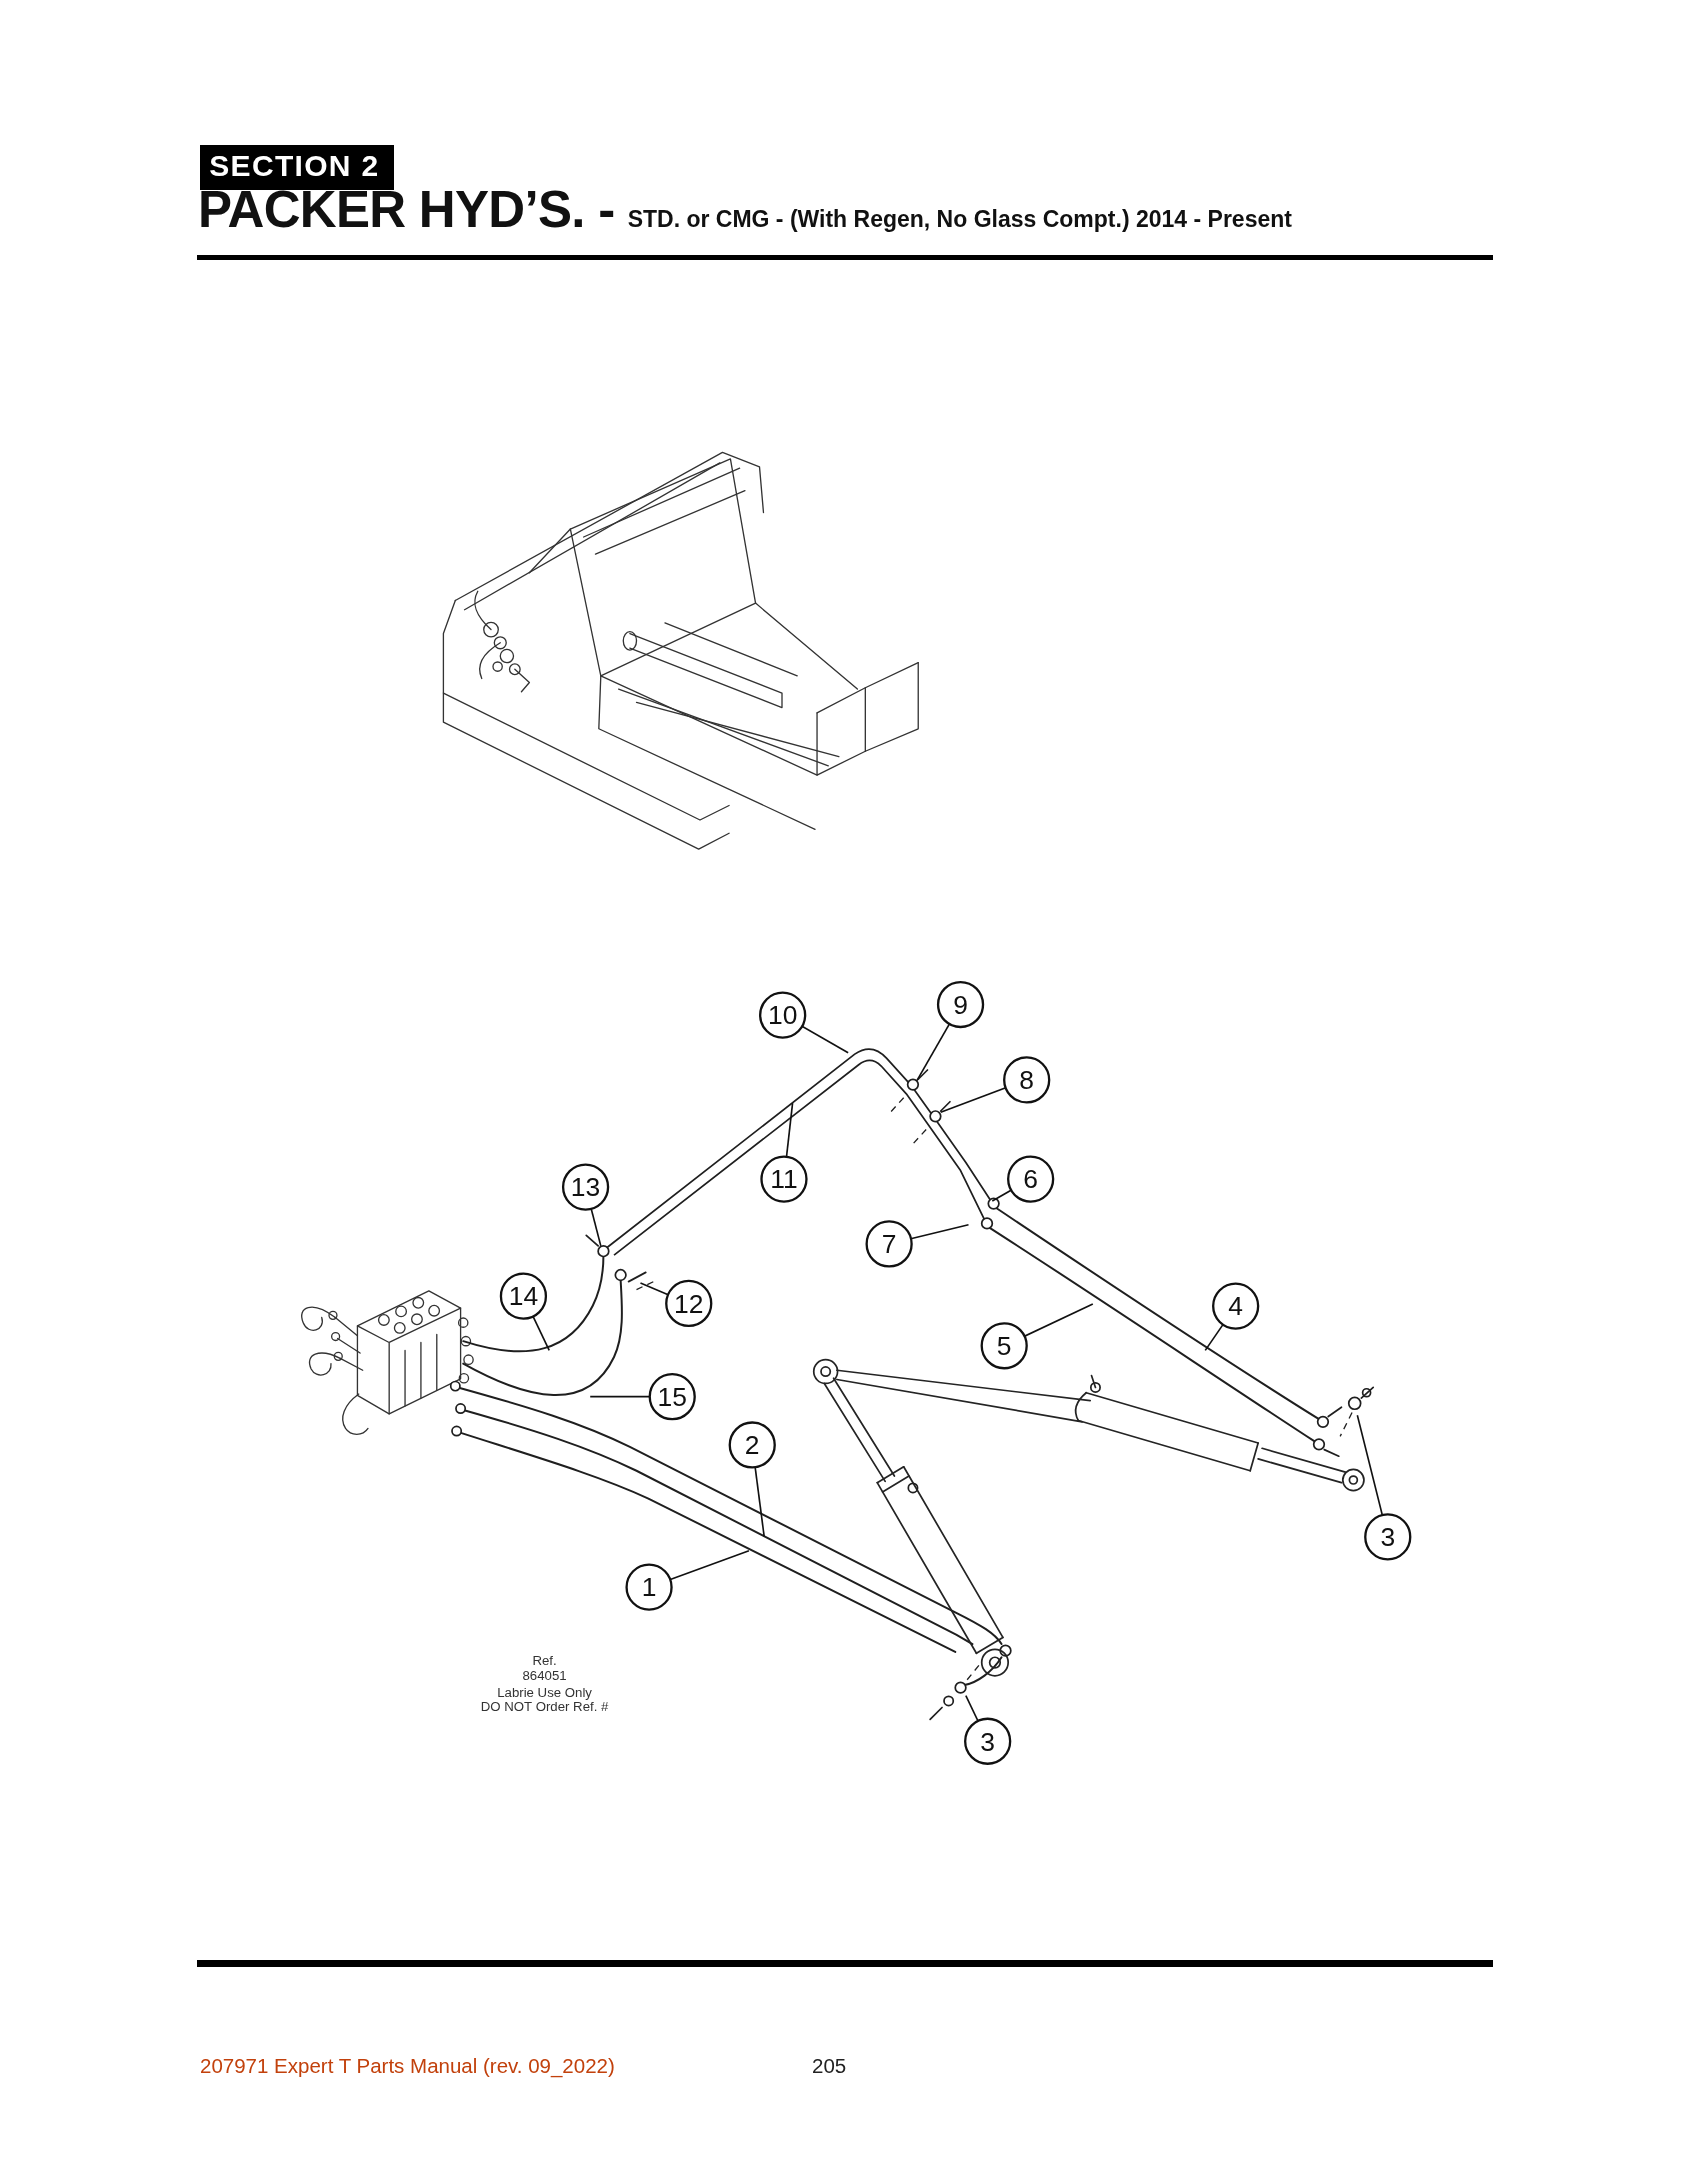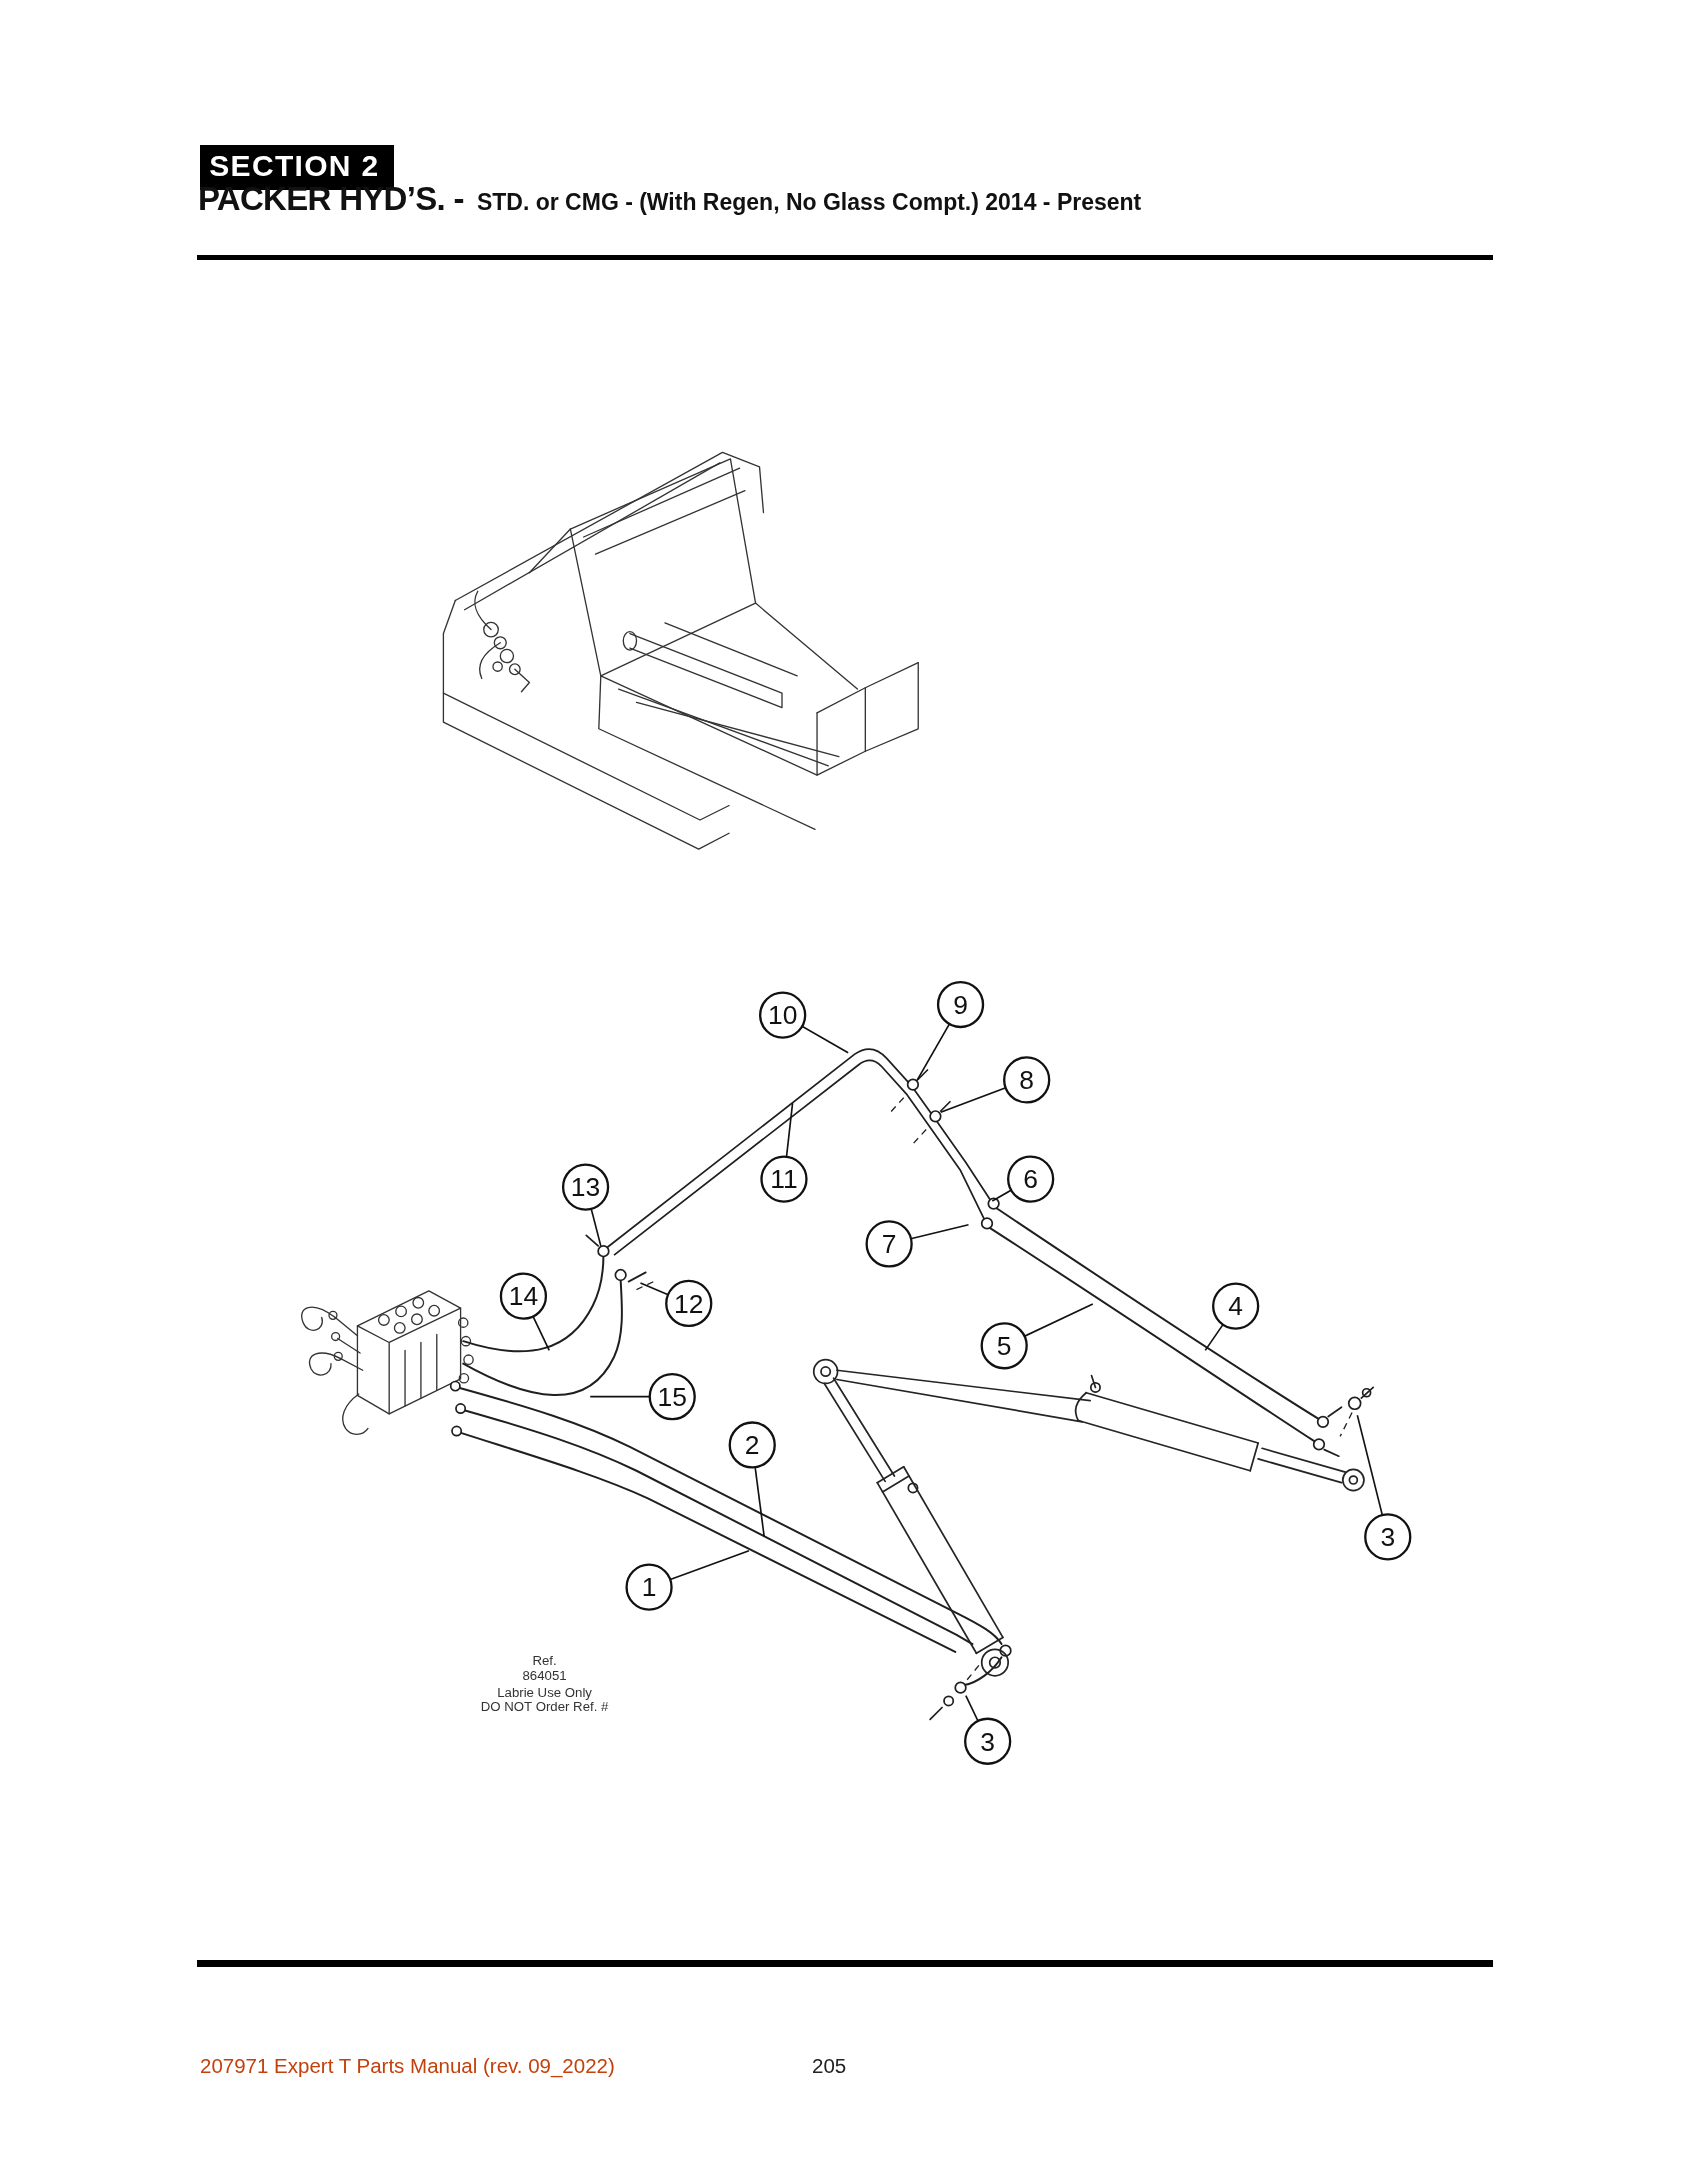--- a/index.html
+++ b/index.html
@@ -14,21 +14,21 @@
     position:absolute; left:200px; top:128px;
     background:#000; color:#fff;
     font-size:30px; font-weight:700; letter-spacing:1.3px;
     padding:4px 14.6px 6.6px 9.3px;
     margin-top:17px;
   }
   .title-row {
     position:absolute; left:198px; top:180px;
     display:flex; align-items:baseline; gap:13.2px; white-space:nowrap;
   }
-  .title { font-size:33px; font-weight:700; letter-spacing:-0.7px; }
+  .title { font-size:51px; font-weight:700; letter-spacing:-0.7px; }
   .subtitle { font-size:23px; font-weight:700; }
 
   .rule { position:absolute; left:197px; width:1296px; background:#000; }
   .rule.top { top:255px; height:5.3px; }
   .rule.bottom { top:1960px; height:6.6px; }
 
   svg.diagram { position:absolute; left:0; top:0; }
 
   .footer-title { position:absolute; left:200px; top:2054px; font-size:20.5px; color:#c2410c; }
   .footer-page  { position:absolute; left:812px; top:2054px; font-size:20.5px; color:#222; }

